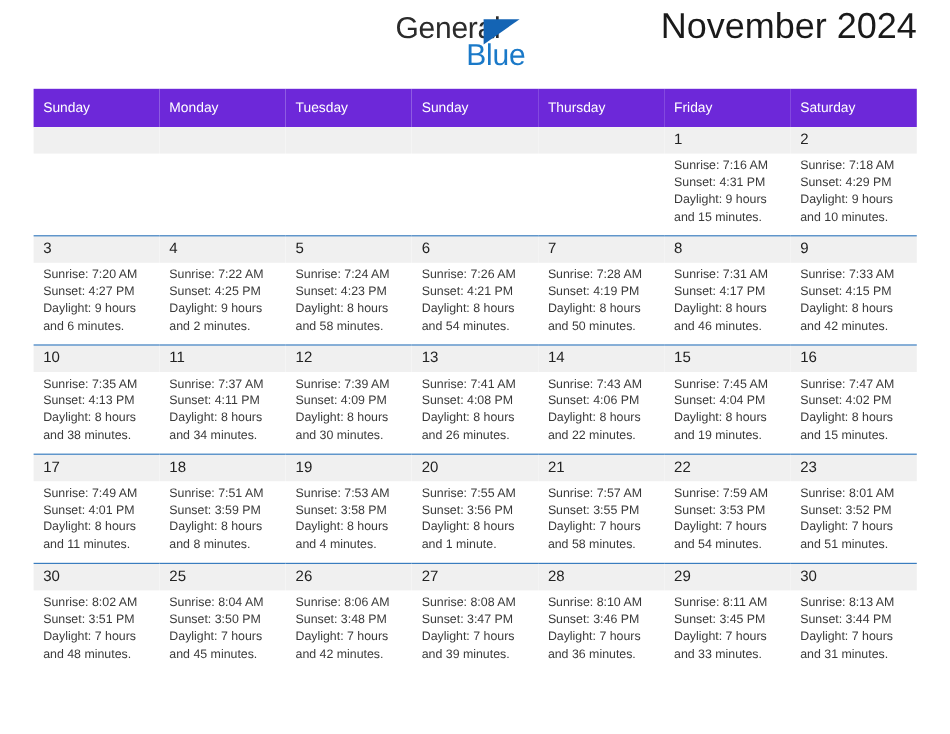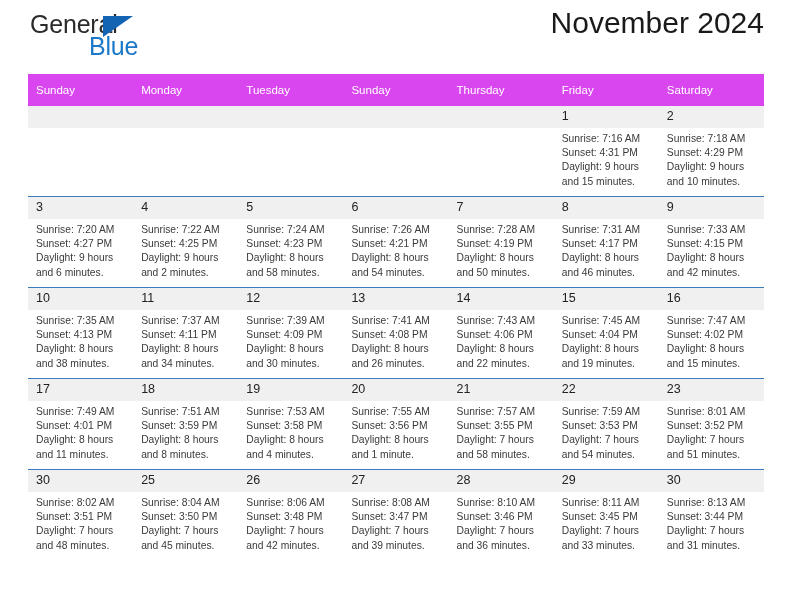--- a/index.html
+++ b/index.html
@@ -21,21 +21,21 @@
     box-sizing: border-box;
     padding: 0 28px;
   }
 
   
   .header {
     position: relative;
     height: 74px;
     display: flex;
     align-items: flex-start;
-    justify-content: space-between;
+    justify-content: flex-end;
   }
   .brand {
     position: relative;
     margin-top: 12px;
     width: 210px;
     height: 56px;
   }
   .brand-general {
     position: absolute;
     left: 2px;
@@ -66,38 +66,39 @@
   .title-block {
     margin-top: 6px;
     text-align: right;
   }
   .cal-title {
     font-size: 30px;
     font-weight: normal;
     color: #1a1a1a;
     line-height: 1.15;
     white-space: nowrap;
+    margin-left: 13px;
   }
   .cal-subtitle {
     font-size: 15px;
     font-weight: normal;
     color: #1a1a1a;
     margin-top: 7px;
     line-height: 1.15;
     white-space: nowrap;
   }
 
   
   .calendar {
     width: 736px;
     border-collapse: collapse;
     table-layout: fixed;
   }
   .calendar th {
-    background: #d946ef;
+    background: #6d28d9;
     color: #ffffff;
     font-size: 11.5px;
     font-weight: normal;
     text-align: left;
     padding: 6px 0 6px 8px;
     height: 20px;
     border: none;
   }
   .calendar td {
     vertical-align: top;

